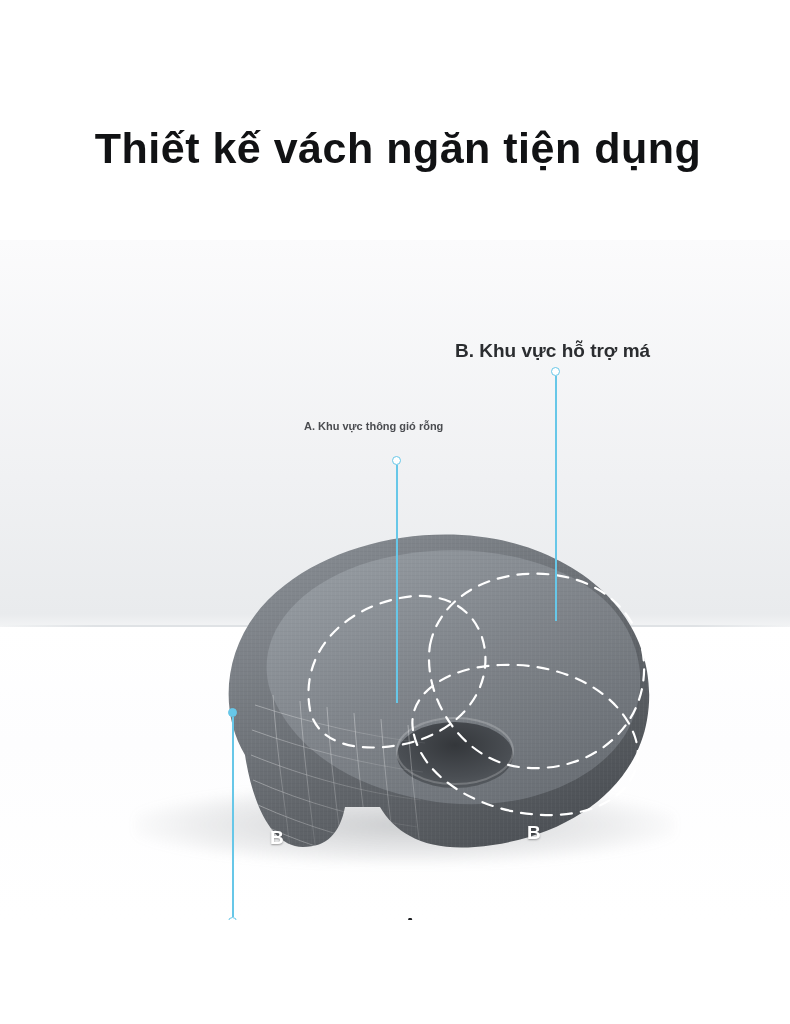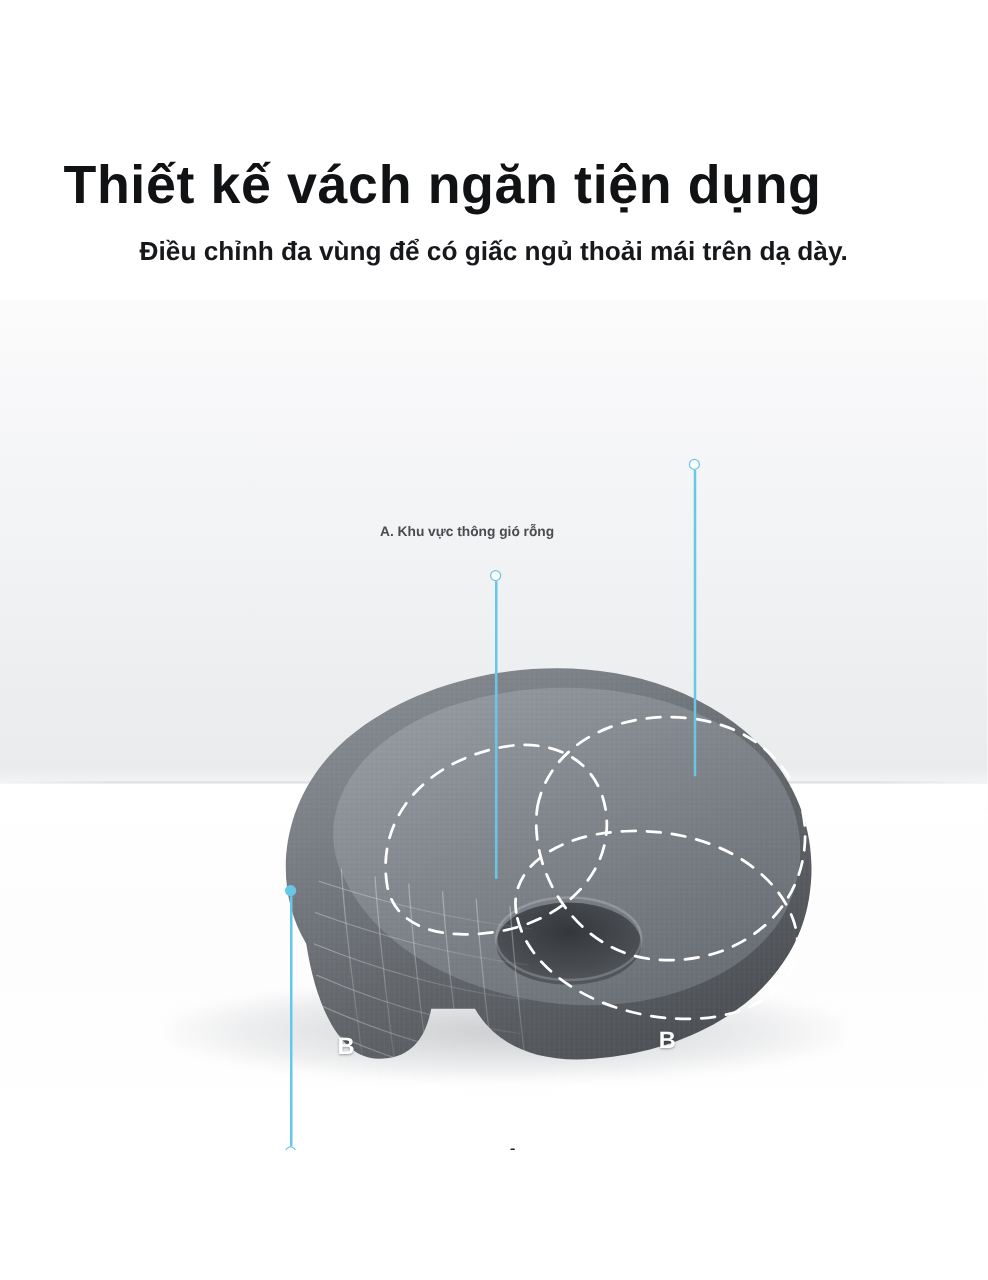--- a/index.html
+++ b/index.html
@@ -25,20 +25,21 @@
     position: absolute;
     top: 95px;
     left: 0;
     width: 708px;
     text-align: center;
     font-size: 43px;
     font-weight: bold;
     color: #111214;
     letter-spacing: 0.5px;
     line-height: 1.15;
+    padding-left: 44px;
   }
   .subhead {
     position: absolute;
     top: 188px;
     left: 0;
     width: 790px;
     text-align: center;
     font-size: 21px;
     font-weight: bold;
     color: #16181b;
@@ -140,21 +141,20 @@
     font-size: 17px;
     font-weight: bold;
   }
 </style>
 </head>
 <body>
 
 <div class="page">
 
   <h1 class="headline">Thiết kế vách ngăn tiện dụng</h1>
-  <div class="subhead">Điều chỉnh đa vùng để có giấc ngủ thoải mái trên dạ dày.</div>
 
   <div class="stage">
     <div class="floor-line"></div>
     <div class="floor-glow"></div>
 
     <div class="pillow-wrap">
       <div class="pillow-shadow"></div>
 
       <svg width="610" height="420" viewBox="0 0 610 420" style="position:absolute;left:0;top:0;">
         <defs>
@@ -242,20 +242,21 @@
         </g>
 
       </svg>
 
       <span class="pill-letter" style="left:175px; top:372px;">B</span>
       <span class="pill-letter" style="left:432px; top:367px;">B</span>
 
       <span class="pill-letter-dark" style="left:309px; top:460px;">A</span>
     </div>
 
+    <div class="callout-text callout-b">B. Khu vực hỗ trợ má</div>
     <div class="dot" style="left:551px; top:127px;"></div>
     <div class="leader leader-v" style="left:555px; top:136px; height:245px;"></div>
 
     <div class="callout-text callout-a">A. Khu vực thông gió rỗng</div>
     <div class="dot" style="left:392px; top:216px;"></div>
     <div class="leader leader-v" style="left:396px; top:225px; height:238px;"></div>
 
     <div class="dot dot-filled" style="left:228px; top:468px;"></div>
     <div class="leader leader-v" style="left:232px; top:477px; height:200px;"></div>
     <div class="dot" style="left:228px; top:677px;"></div>

